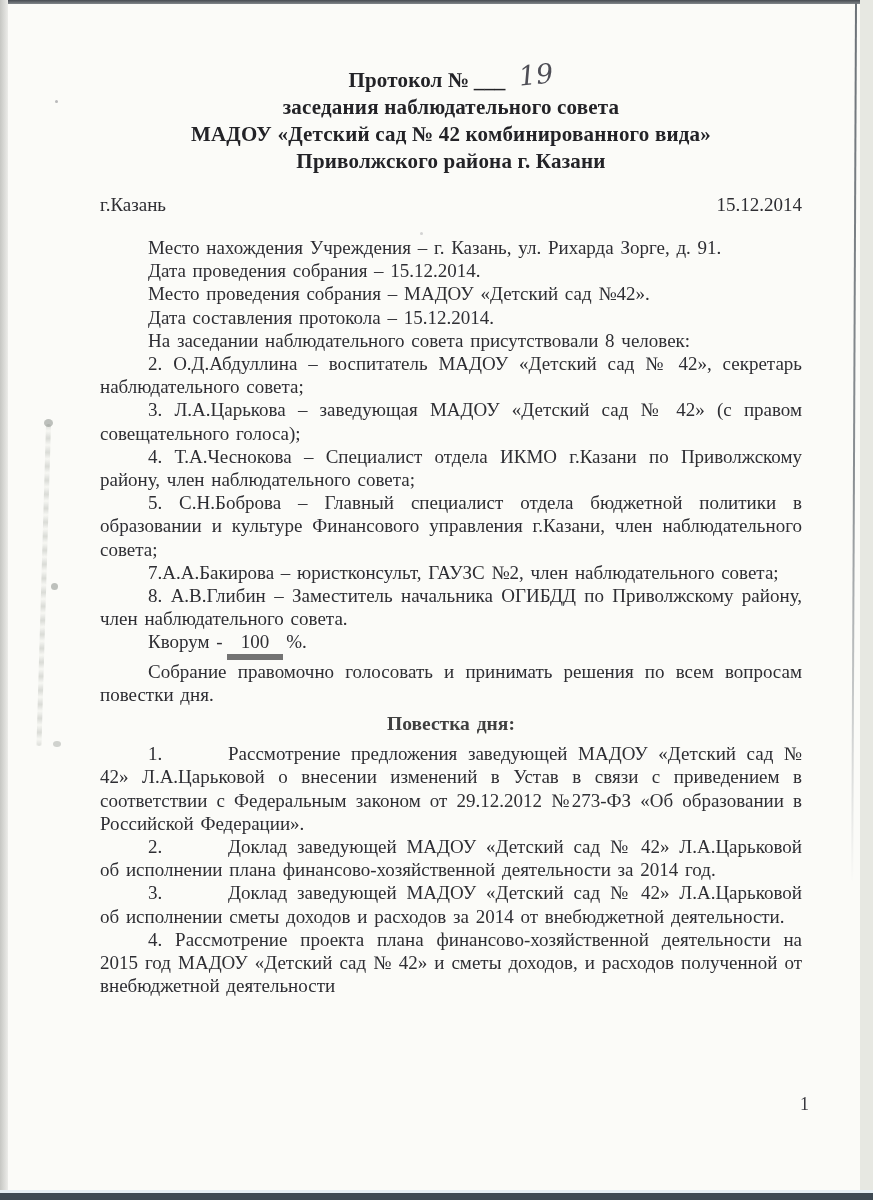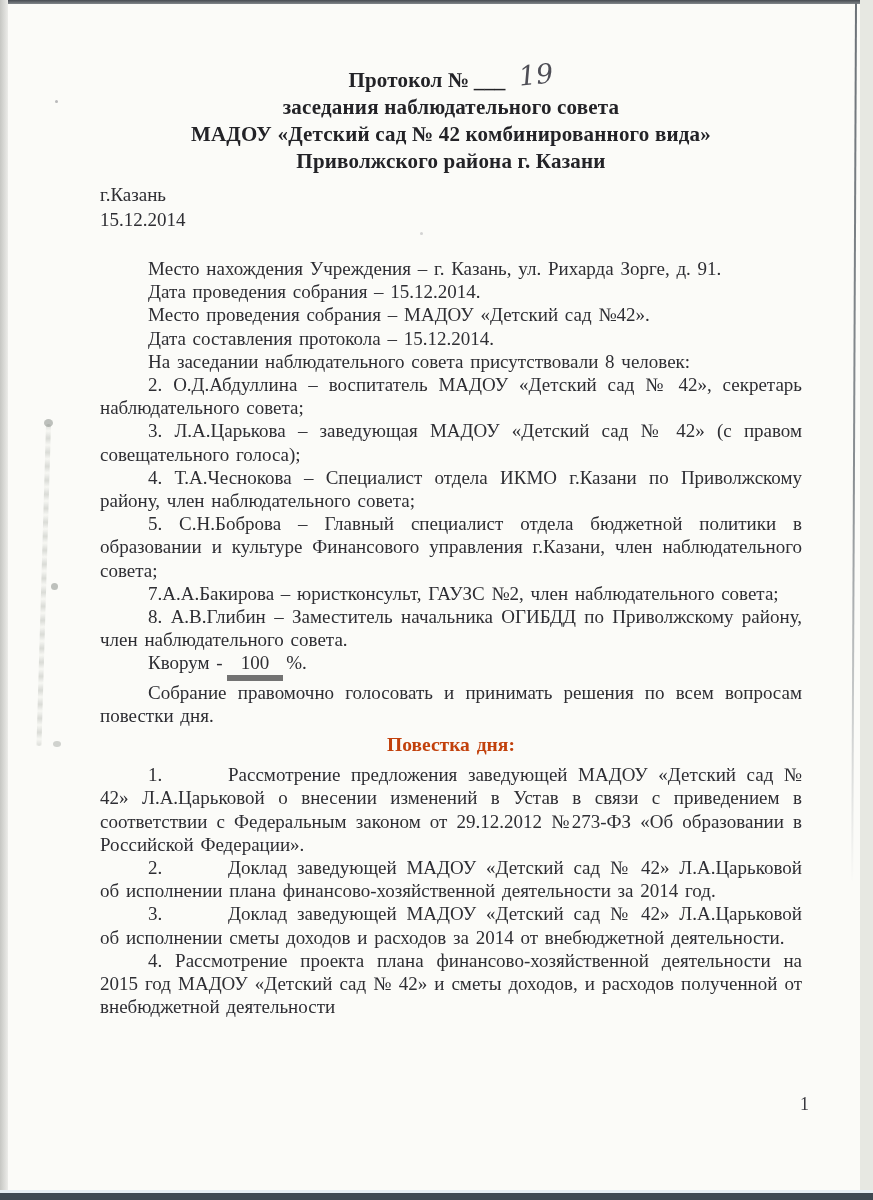--- a/index.html
+++ b/index.html
@@ -68,37 +68,37 @@
   .handwritten {
     display: inline-block;
     font-style: italic; font-weight: 400;
     font-family: "DejaVu Serif", serif;
     font-size: 27px; color: #4e4e56;
     transform: rotate(-6deg) translateY(-3px);
     margin-left: 12px;
   }
   .dateline {
     display: flex; justify-content: space-between;
-    margin-top: 7px; line-height: 25px; flex-direction: column;
+    margin-top: 17px; line-height: 25px;
   }
   .body-text {
-    margin-top: 25px;
+    margin-top: 19px;
     line-height: 23.2px;
     text-align: justify;
     word-spacing: 2px;
   }
   .para { margin: 0; text-indent: 48px; }
   .quorum-value {
     display: inline-block; text-indent: 0;
     border-bottom: 6px solid #737373;
     padding: 0 14px; margin-left: 4px; margin-right: 3px;
   }
   .agenda-heading {
     margin: 6px 0 7px; text-indent: 0;
-    text-align: center; font-weight: bold; color: #c2410c;
+    text-align: center; font-weight: bold; color: #404040;
     font-size: 19.5px;
   }
   .agenda-num {
     display: inline-block; min-width: 80px; text-align: left; text-indent: 0;
   }
   .page-number {
     position: absolute; top: 1094px; right: 64px;
     font-size: 18px; color: #38383e;
   }
 </style>

